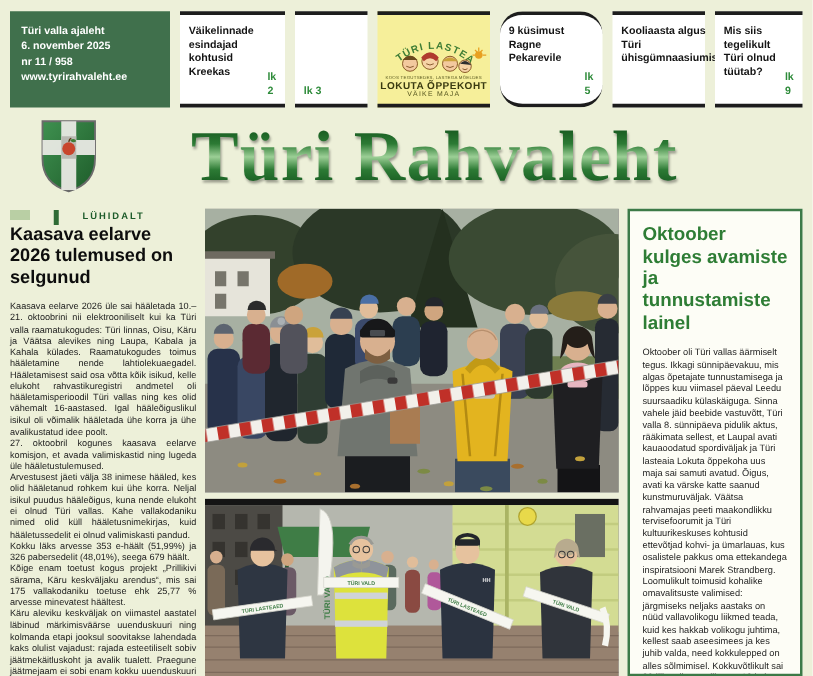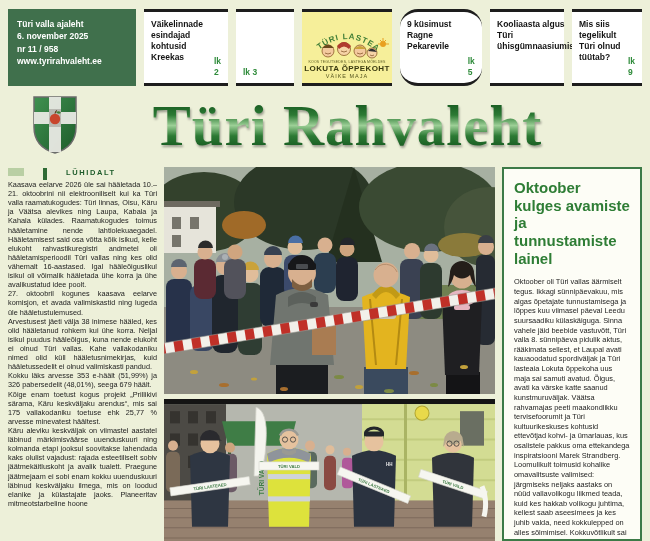--- a/index.html
+++ b/index.html
@@ -162,20 +162,21 @@
   </div>
 
   <div class="main">
 
     <div class="left-col">
       <div class="section-label">
         <span class="sq1"></span>
         <span class="sq2"></span>
         <span class="lbl">LÜHIDALT</span>
       </div>
+      <h2 class="left-head">Kaasava eelarve 2026 tulemused on selgunud</h2>
       <p>Kaasava eelarve 2026 üle sai hääletada 10.–21. oktoobrini nii elektrooniliselt kui ka Türi valla raamatukogudes: Türi linnas, Oisu, Käru ja Väätsa alevikes ning Laupa, Kabala ja Kahala külades. Raamatukogudes toimus hääletamine nende lahtiolekuaegadel. Hääletamisest said osa võtta kõik isikud, kelle elukoht rahvastikuregistri andmetel oli hääletamisperioodil Türi vallas ning kes olid vähemalt 16-aastased. Igal hääleõiguslikul isikul oli võimalik hääletada ühe korra ja ühe avalikustatud idee poolt.</p>
       <p>27. oktoobril kogunes kaasava eelarve komisjon, et avada valimiskastid ning lugeda üle hääletustulemused.</p>
       <p>Arvestusest jäeti välja 38 inimese hääled, kes olid hääletanud rohkem kui ühe korra. Neljal isikul puudus hääleõigus, kuna nende elukoht ei olnud Türi vallas. Kahe vallakodaniku nimed olid küll hääletusnimekirjas, kuid hääletussedelit ei olnud valimiskasti pandud.</p>
       <p>Kokku läks arvesse 353 e-häält (51,99%) ja 326 pabersedelit (48,01%), seega 679 häält.</p>
       <p>Kõige enam toetust kogus projekt „Prillikivi särama, Käru keskväljaku arendus“, mis sai 175 vallakodaniku toetuse ehk 25,77 % arvesse minevatest häältest.</p>
       <p>Käru aleviku keskväljak on viimastel aastatel läbinud märkimisväärse uuenduskuuri ning kolmanda etapi jooksul soovitakse lahendada kaks olulist vajadust: rajada esteetiliselt sobiv jäätmekäitluskoht ja avalik tualett. Praegune jäätmejaam ei sobi enam kokku uuenduskuuri läbinud keskväljaku ilmega, mis on loodud elanike ja külastajate jaoks. Planeeritav mitmeotstarbeline hoone</p>
     </div>
 
     <div class="center-col">
 

